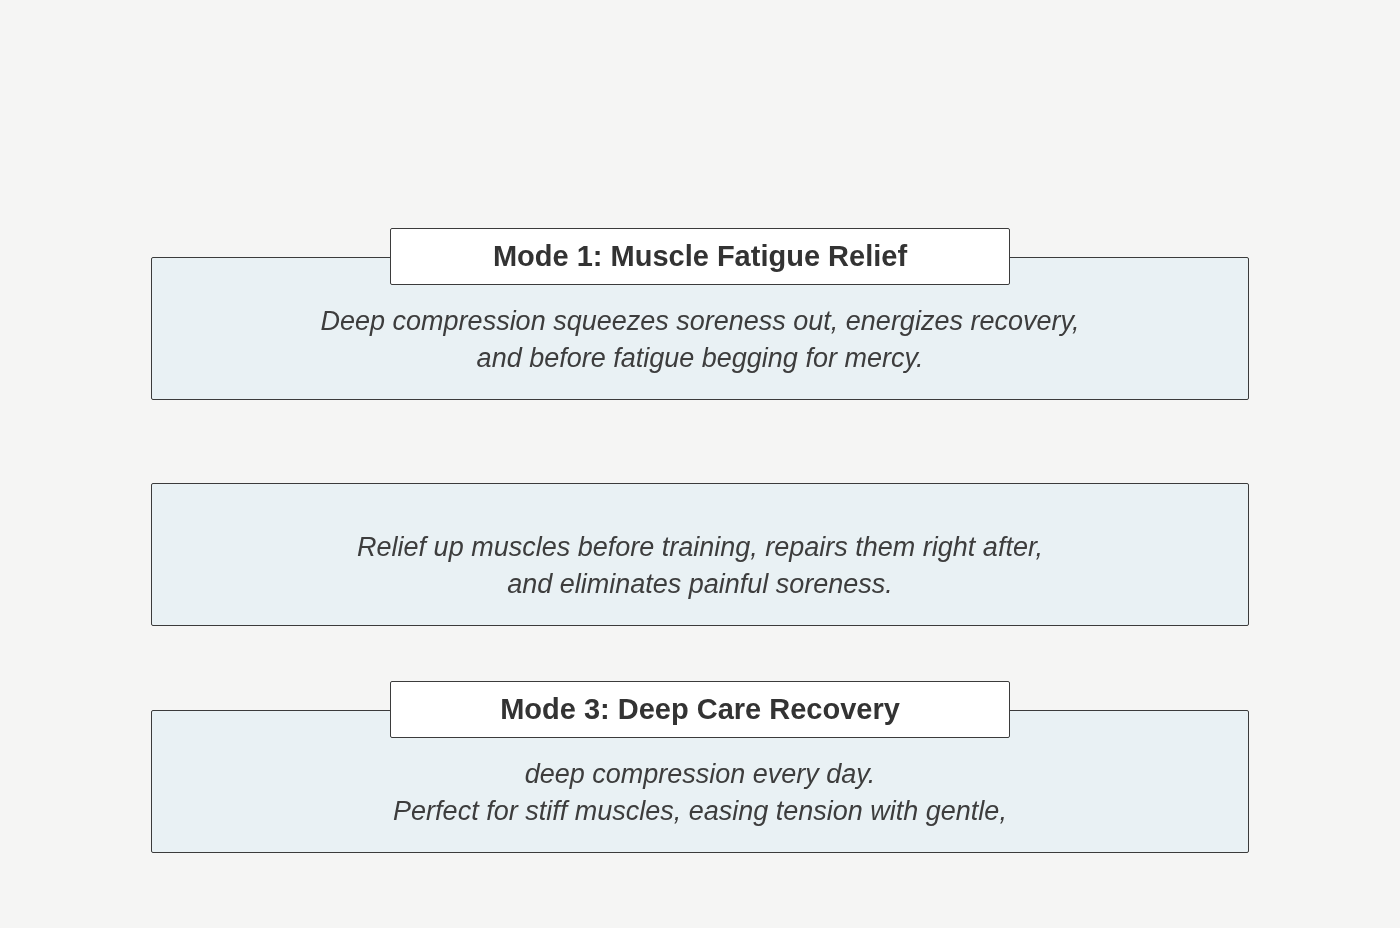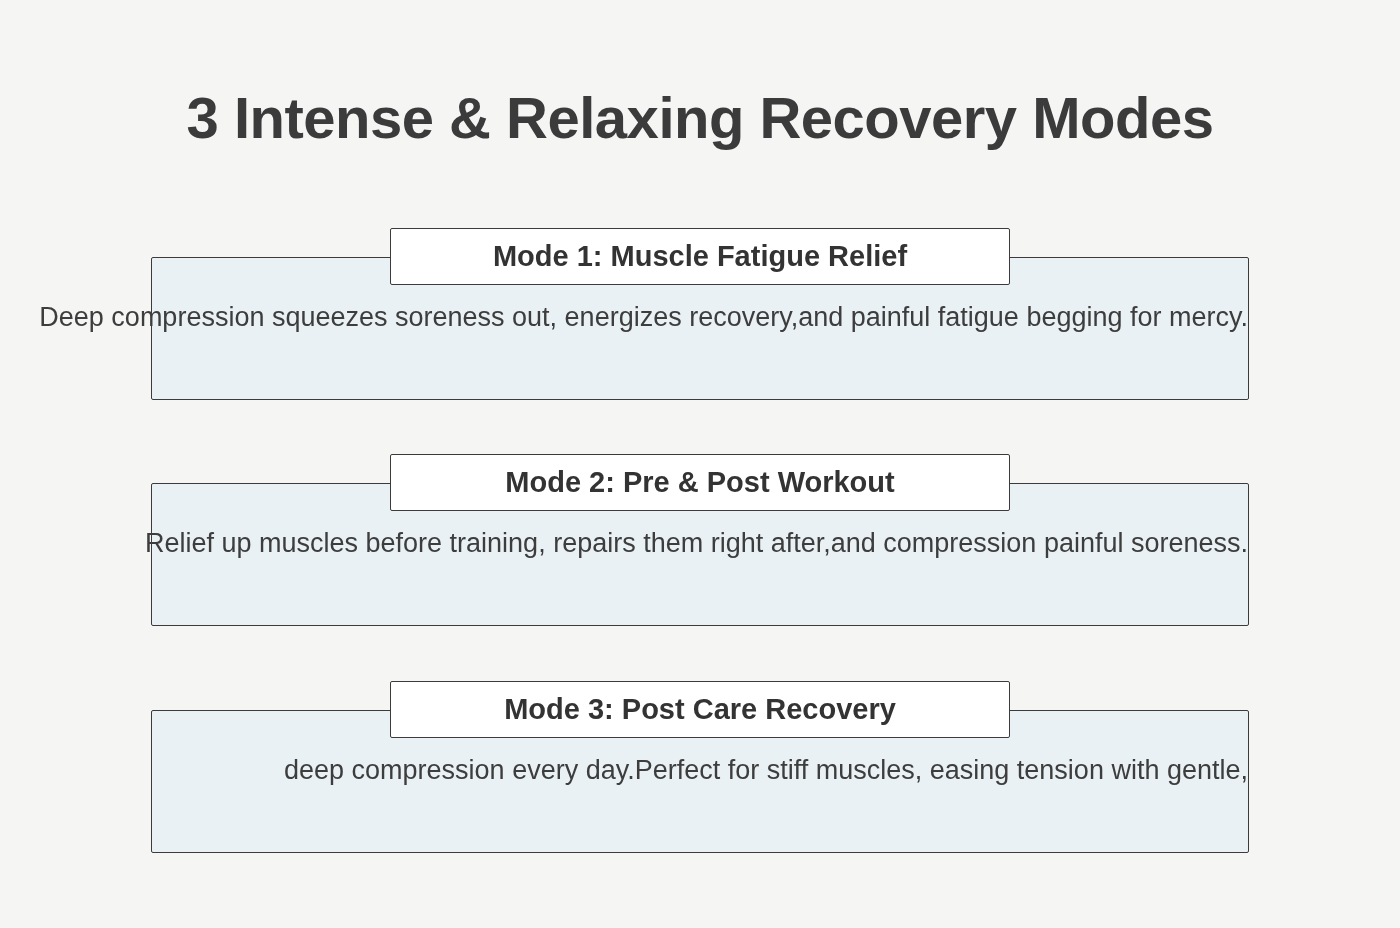--- a/index.html
+++ b/index.html
@@ -34,24 +34,25 @@
     width: 1098px;
     height: 143px;
   }
   .card-body {
     position: absolute;
     inset: 0;
     background: var(--panel);
     border: 1.5px solid var(--border);
     border-radius: 2px;
     display: flex;
-    flex-direction: row;
+    flex-direction: column;
     align-items: center;
     justify-content: flex-end;
     padding-bottom: 22px;
+    font-style: italic;
   }
   .card-tab {
     position: absolute;
     top: -29px;
     left: 50%;
     transform: translateX(-50%);
     min-width: 620px;
     height: 57px;
     background: #ffffff;
     border: 1.5px solid var(--border);
@@ -75,45 +76,41 @@
   }
   .card1 { top: 257px; }
   .card2 { top: 483px; }
   .card3 { top: 710px; }
 </style>
 </head>
 <body>
 
 <div class="page">
 
-  <h1 class="heading">3 Intense &amp; Relaxing Recovery Modes</h1>
 
   <div class="card card1">
     <div class="card-tab">
       <span>Mode 1: Muscle Fatigue Relief</span>
     </div>
     <div class="card-body">
       <div class="desc-line">Deep compression squeezes soreness out, energizes recovery,</div>
-      <div class="desc-line">and painful fatigue begging for mercy.</div>
+      <div class="desc-line">and before fatigue begging for mercy.</div>
     </div>
   </div>
 
   <div class="card card2">
-    <div class="card-tab">
-      <span>Mode 2: Pre &amp; Post Workout</span>
-    </div>
     <div class="card-body">
       <div class="desc-line">Relief up muscles before training, repairs them right after,</div>
-      <div class="desc-line">and compression painful soreness.</div>
+      <div class="desc-line">and eliminates painful soreness.</div>
     </div>
   </div>
 
   <div class="card card3">
     <div class="card-tab">
-      <span>Mode 3: Post Care Recovery</span>
+      <span>Mode 3: Deep Care Recovery</span>
     </div>
     <div class="card-body">
       <div class="desc-line">deep compression every day.</div>
       <div class="desc-line">Perfect for stiff muscles, easing tension with gentle,</div>
     </div>
   </div>
 
 </div>
 
 </body></html>

